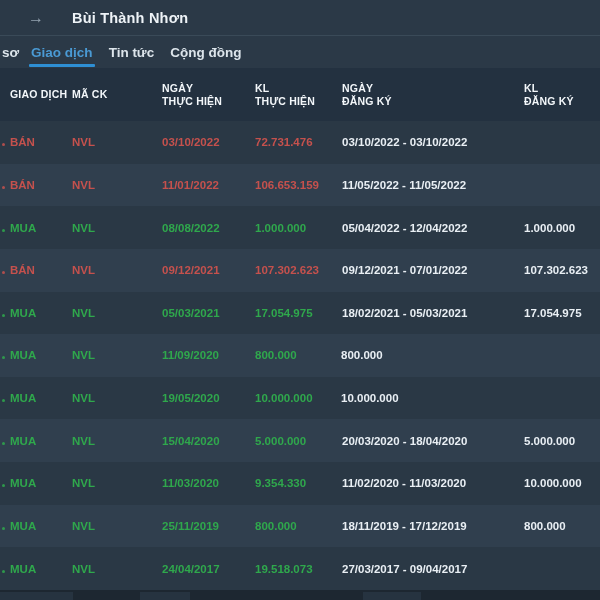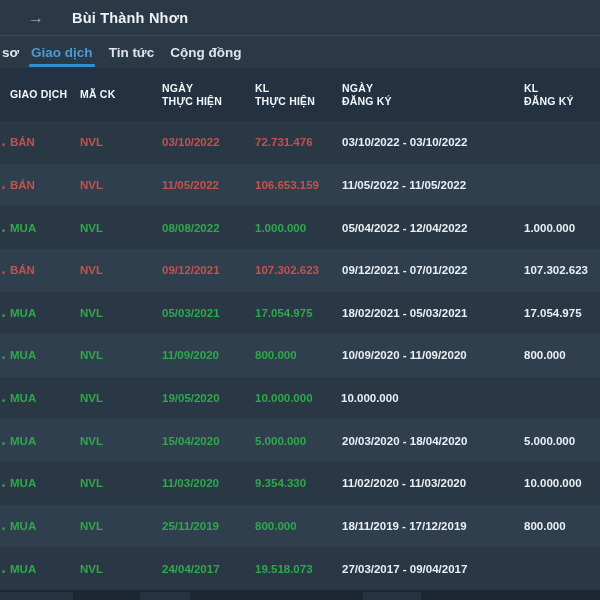--- a/index.html
+++ b/index.html
@@ -32,21 +32,21 @@
     color:#f3f7fa;font-size:10.5px;font-weight:bold;line-height:13px;letter-spacing:.2px;
   }
   .tbody{position:absolute;top:121px;left:-14px;width:628px;}
   .row{
     height:42.64px;display:grid;grid-template-columns:82px 92px 95px 86px 183px 90px;
     align-items:center;font-size:11.5px;font-weight:bold;cursor:pointer;
   }
   .row.odd{background:#2a3845;}
   .row.even{background:#303f4e;}
   .c1{padding-left:24px;}
-  .c2{padding-left:12px;}
+  .c2{padding-left:4px;}
   .c3{padding-left:2px;}
   .c5{padding-left:1px;}
   .action-label{position:relative;display:inline-block;}
   .action-label::before{content:"";position:absolute;left:-8px;bottom:2px;width:3px;height:3px;border-radius:50%;background:currentColor;opacity:.85;}
   .row.sell .colored{color:#c5514d;}
   .row.buy  .colored{color:#2fa84c;}
   .white-text{color:#e9eff4;}
 
   
   .bottombar{position:absolute;left:0;right:0;bottom:0;height:10px;background:#1d2731;}
@@ -105,21 +105,21 @@
       <div class="c1 colored"><span class="action-label">BÁN</span></div>
       <div class="c2 colored"><span>NVL</span></div>
       <div class="c3 colored"><span>03/10/2022</span></div>
       <div class="c4 colored"><span>72.731.476</span></div>
       <div class="c5 white-text"><span>03/10/2022 - 03/10/2022</span></div>
       <div class="c6 white-text"><span></span></div>
     </div>
       <div class="row even sell">
       <div class="c1 colored"><span class="action-label">BÁN</span></div>
       <div class="c2 colored"><span>NVL</span></div>
-      <div class="c3 colored"><span>11/05/2022</span></div>
+      <div class="c3 colored"><span>11/01/2022</span></div>
       <div class="c4 colored"><span>106.653.159</span></div>
       <div class="c5 white-text"><span>11/05/2022 - 11/05/2022</span></div>
       <div class="c6 white-text"><span></span></div>
     </div>
       <div class="row odd buy">
       <div class="c1 colored"><span class="action-label">MUA</span></div>
       <div class="c2 colored"><span>NVL</span></div>
       <div class="c3 colored"><span>08/08/2022</span></div>
       <div class="c4 colored"><span>1.000.000</span></div>
       <div class="c5 white-text"><span>05/04/2022 - 12/04/2022</span></div>
@@ -139,21 +139,20 @@
       <div class="c3 colored"><span>05/03/2021</span></div>
       <div class="c4 colored"><span>17.054.975</span></div>
       <div class="c5 white-text"><span>18/02/2021 - 05/03/2021</span></div>
       <div class="c6 white-text"><span>17.054.975</span></div>
     </div>
       <div class="row even buy">
       <div class="c1 colored"><span class="action-label">MUA</span></div>
       <div class="c2 colored"><span>NVL</span></div>
       <div class="c3 colored"><span>11/09/2020</span></div>
       <div class="c4 colored"><span>800.000</span></div>
-      <div class="c5 white-text"><span>10/09/2020 - 11/09/2020</span></div>
       <div class="c6 white-text"><span>800.000</span></div>
     </div>
       <div class="row odd buy">
       <div class="c1 colored"><span class="action-label">MUA</span></div>
       <div class="c2 colored"><span>NVL</span></div>
       <div class="c3 colored"><span>19/05/2020</span></div>
       <div class="c4 colored"><span>10.000.000</span></div>
       <div class="c6 white-text"><span>10.000.000</span></div>
     </div>
       <div class="row even buy">

